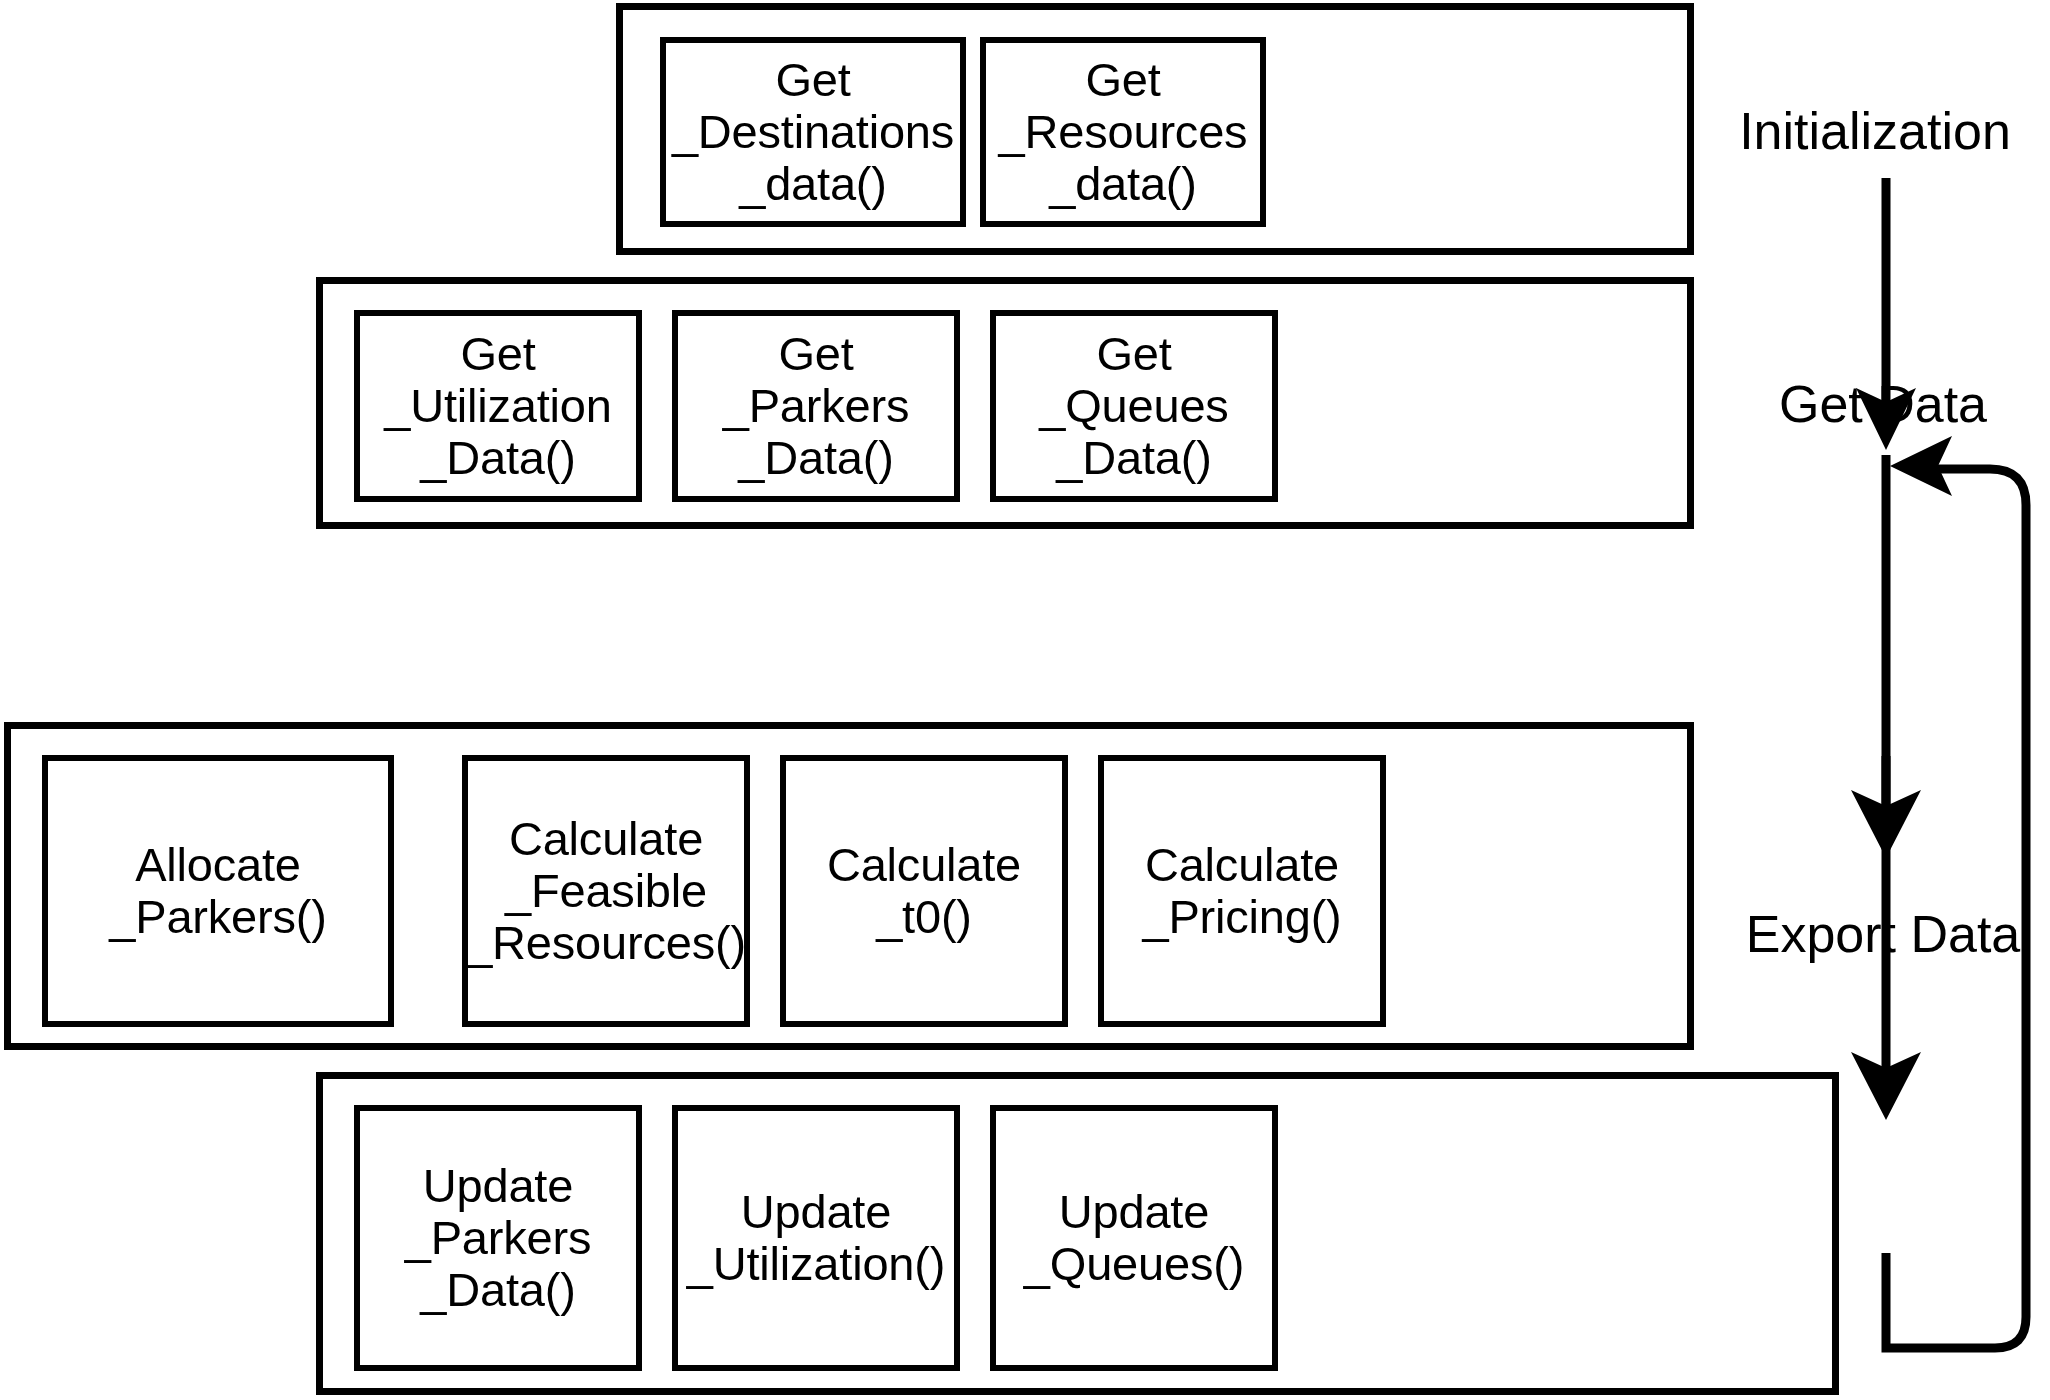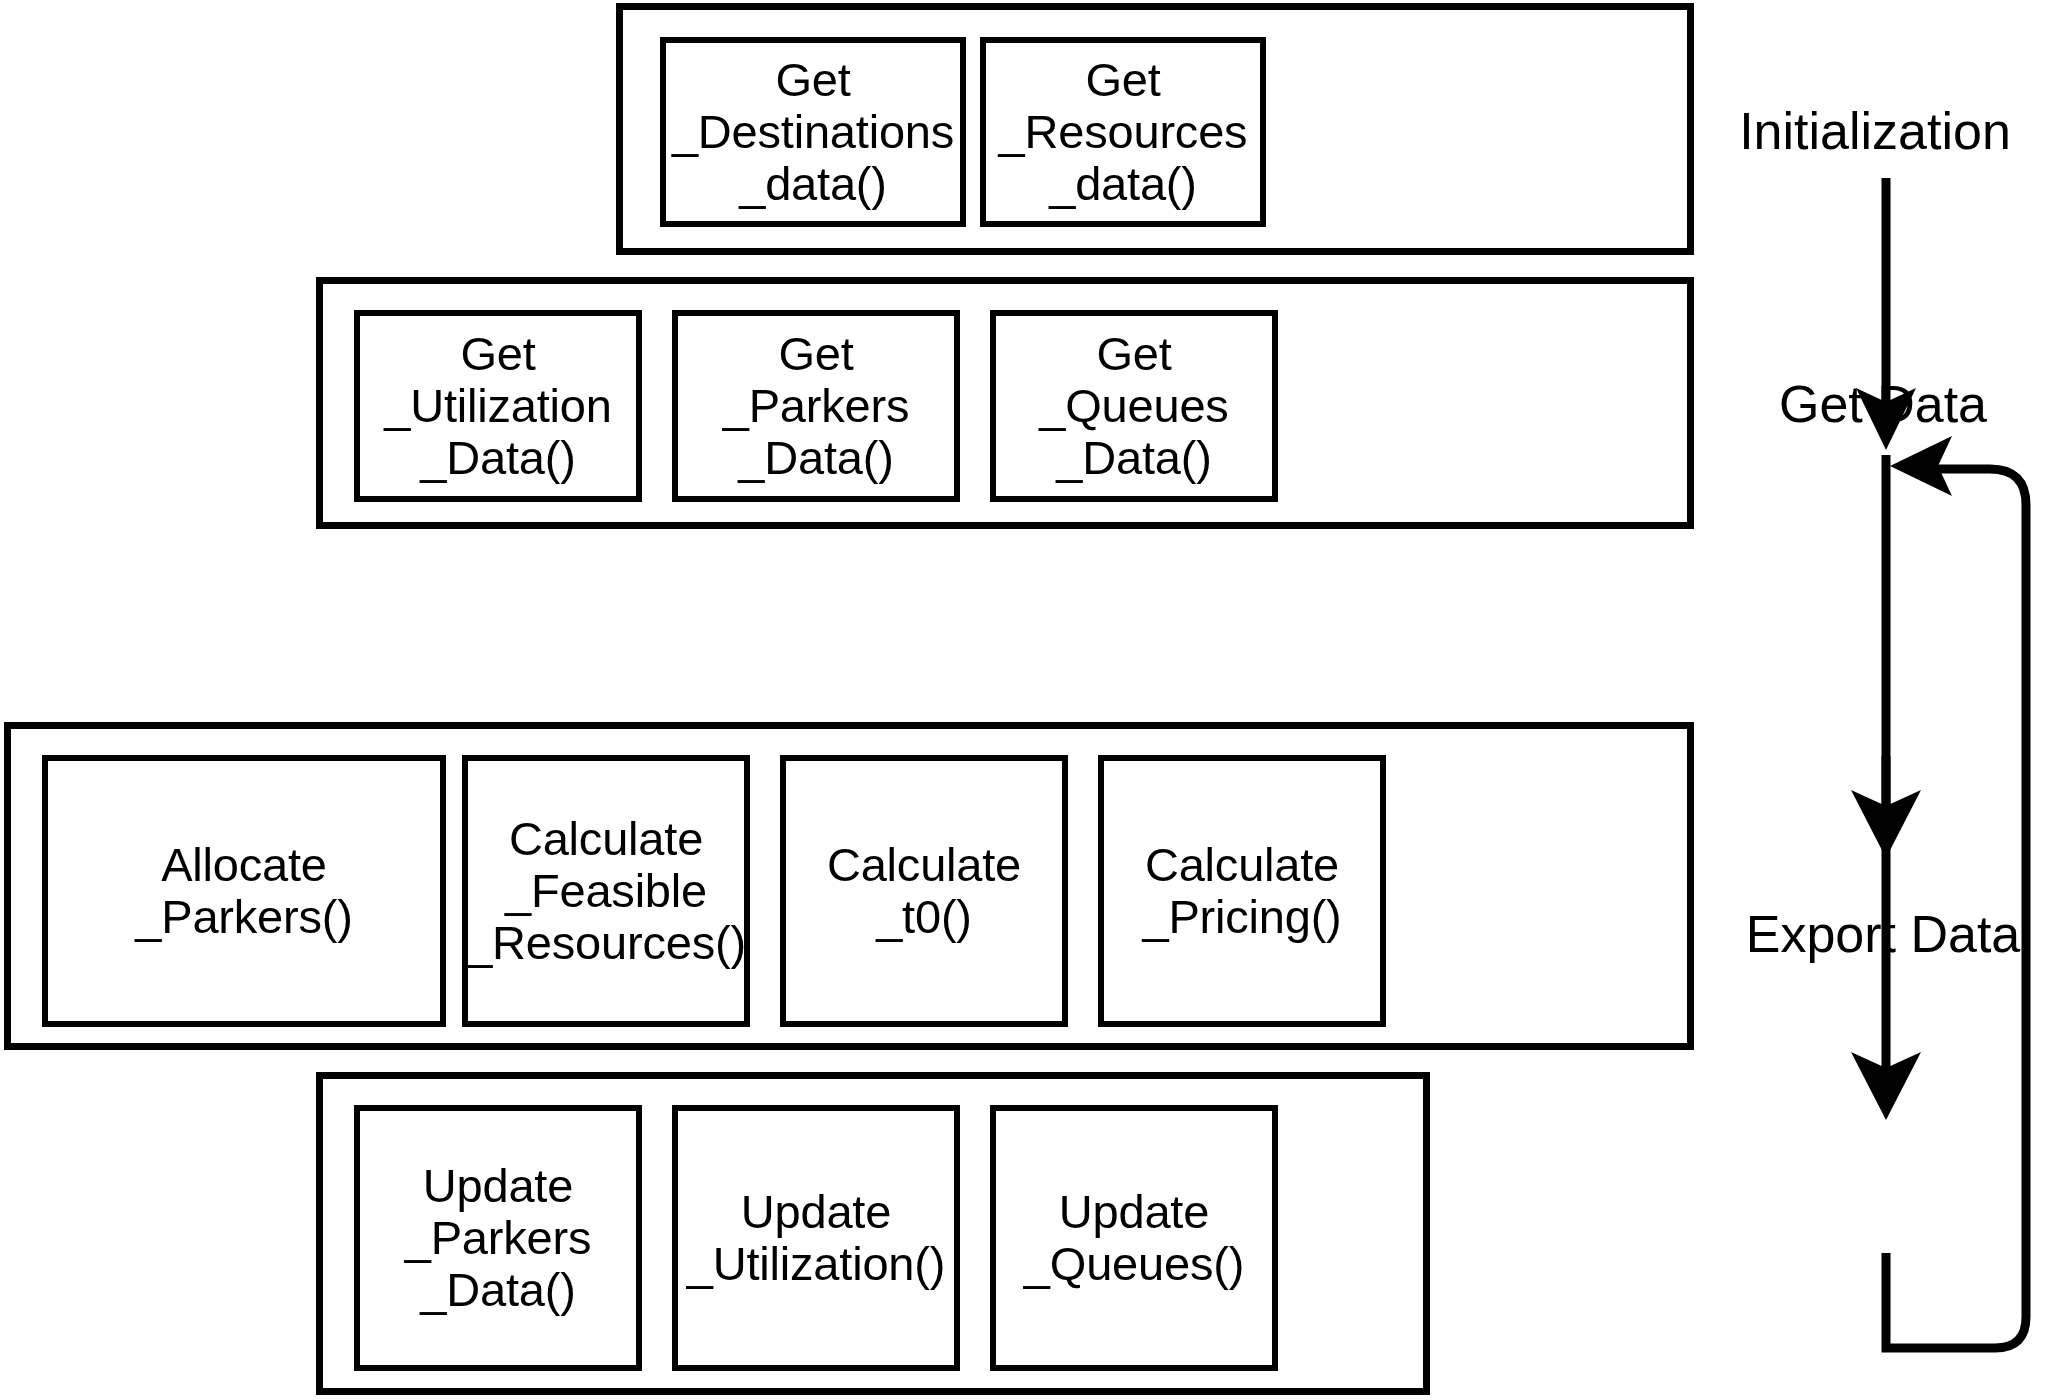--- a/index.html
+++ b/index.html
@@ -81,32 +81,32 @@
 _Data()</div>
     <div class="fnbox" style="left:349px; top:26px; width:288px; height:192px; font-size:47px;">Get
 _Parkers
 _Data()</div>
     <div class="fnbox" style="left:667px; top:26px; width:288px; height:192px; font-size:47px;">Get
 _Queues
 _Data()</div>
   </div>
 
   <div class="group" style="left:4px; top:722px; width:1690px; height:328px;">
-    <div class="fnbox" style="left:31px; top:26px; width:404px; height:272px; font-size:47px;">Allocate
+    <div class="fnbox" style="left:31px; top:26px; width:352px; height:272px; font-size:47px;">Allocate
 _Parkers()</div>
     <div class="fnbox" style="left:451px; top:26px; width:288px; height:272px; font-size:47px;">Calculate
 _Feasible
 _Resources()</div>
     <div class="fnbox" style="left:769px; top:26px; width:288px; height:272px; font-size:47px;">Calculate
 _t0()</div>
     <div class="fnbox" style="left:1087px; top:26px; width:288px; height:272px; font-size:47px;">Calculate
 _Pricing()</div>
   </div>
 
-  <div class="group" style="left:316px; top:1072px; width:1114px; height:323px;text-decoration:underline;">
+  <div class="group" style="left:316px; top:1072px; width:1523px; height:323px;text-decoration:underline;">
     <div class="fnbox" style="left:31px; top:26px; width:288px; height:266px; font-size:47px;">Update
 _Parkers
 _Data()</div>
     <div class="fnbox" style="left:349px; top:26px; width:288px; height:266px; font-size:47px;">Update
 _Utilization()</div>
     <div class="fnbox" style="left:667px; top:26px; width:288px; height:266px; font-size:47px;">Update
 _Queues()</div>
   </div>
 
   <div class="stage-label" style="left:1715px; top:105px; width:320px;">Initialization</div>

